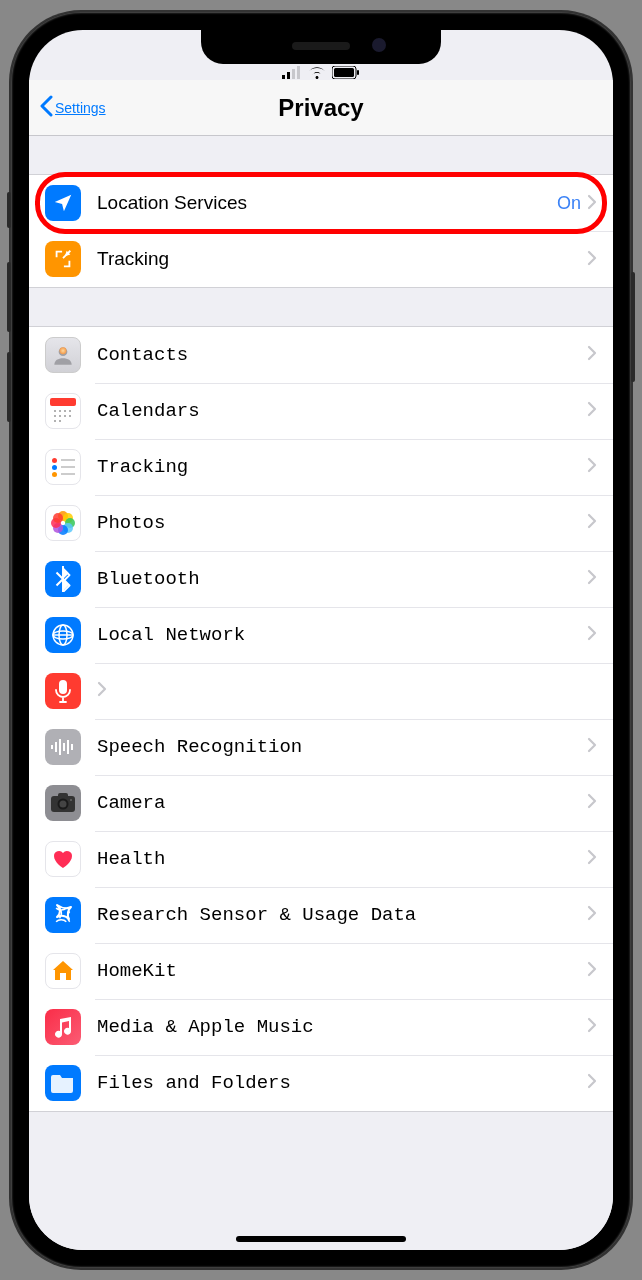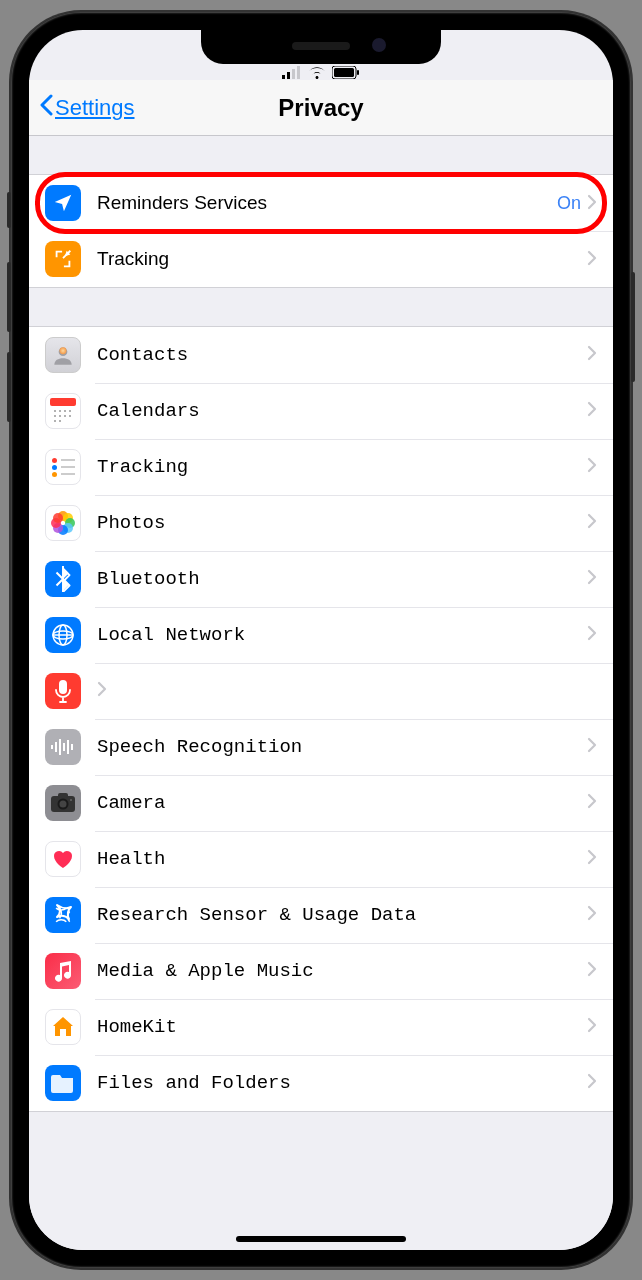--- a/index.html
+++ b/index.html
@@ -90,21 +90,21 @@
       align-items: center;
       justify-content: center;
       z-index: 40;
     }
     .back-btn {
       position: absolute;
       left: 10px;
       display: flex;
       align-items: center;
       color: #007aff;
-      font-size: 22px;
+      font-size: 14px;
       gap: 2px;
     }
     .back-btn .label { text-decoration: underline; }
     .nav-title { font-size: 24px; font-weight: 600; }
     .content {
       position: absolute;
       top: 106px;
       bottom: 0;
       left: 0;
       right: 0;
@@ -247,21 +247,21 @@
     </div>
 
     <div class="content" id="content">
         <div class="section">
           <div class="row" style="position: relative;">
             <div class="icon ic-location">
               <svg width="22" height="22" viewBox="0 0 24 24">
                 <path d="M3 11l18-8-8 18-2-8-8-2z" fill="#fff"></path>
               </svg>
             </div>
-            <div class="label">Reminders Services</div>
+            <div class="label">Location Services</div>
             <div class="value">On</div>
             <div class="chevron"><svg width="10" height="16" viewBox="0 0 10 16">
                 <path d="M2 2l6 6-6 6" fill="none" stroke="#c7c7cc" stroke-width="2.2" stroke-linecap="round" stroke-linejoin="round"></path>
               </svg></div>
             <div class="highlight-ring" style="inset: -3px 6px;"></div>
           </div>
           <div class="row">
             <div class="icon ic-tracking">
               <svg width="22" height="22" viewBox="0 0 24 24">
                 <path d="M4 3h7v2H6v5H4V3zm16 18h-7v-2h5v-5h2v7z" fill="#fff"></path>
@@ -446,43 +446,43 @@
                 <path d="M6 2c4 4 4 8 0 12 4-2 8-2 12 2-2-4-2-8 2-12-4 2-8 2-14-2z" fill="none" stroke="#fff" stroke-width="2" stroke-linejoin="round"></path>
                 <path d="M4 4c3 3 9 3 12 0M4 20c3-3 9-3 12 0M8 16c3-3 3-9 0-12M20 8c-3 3-3 9 0 12" stroke="#fff" stroke-width="1.8" fill="none" transform="scale(0.85) translate(2,2)"></path>
               </svg>
             </div>
             <div class="label">Research Sensor &amp; Usage Data</div>
             <div class="chevron"><svg width="10" height="16" viewBox="0 0 10 16">
                 <path d="M2 2l6 6-6 6" fill="none" stroke="#c7c7cc" stroke-width="2.2" stroke-linecap="round" stroke-linejoin="round"></path>
               </svg></div>
           </div>
           <div class="row">
-            <div class="icon ic-media">
-              <svg width="20" height="22" viewBox="0 0 20 22">
-                <path d="M7 3l11-2v14a3.5 3.5 0 11-2-3V5L9 6.5V18a3.5 3.5 0 11-2-3V3z" fill="#fff"></path>
-              </svg>
-            </div>
-            <div class="label">Media &amp; Apple Music</div>
-            <div class="chevron"><svg width="10" height="16" viewBox="0 0 10 16">
-                <path d="M2 2l6 6-6 6" fill="none" stroke="#c7c7cc" stroke-width="2.2" stroke-linecap="round" stroke-linejoin="round"></path>
-              </svg></div>
-          </div>
-          <div class="row">
             <div class="icon ic-homekit">
               <svg width="26" height="26" viewBox="0 0 26 26">
                 <path d="M13 3l10 9h-2v10H5V12H3l10-9z" fill="#ff9500"></path>
                 <rect x="10" y="15" width="6" height="7" fill="#fff"></rect>
               </svg>
             </div>
             <div class="label">HomeKit</div>
             <div class="chevron"><svg width="10" height="16" viewBox="0 0 10 16">
                 <path d="M2 2l6 6-6 6" fill="none" stroke="#c7c7cc" stroke-width="2.2" stroke-linecap="round" stroke-linejoin="round"></path>
               </svg></div>
           </div>
           <div class="row">
+            <div class="icon ic-media">
+              <svg width="20" height="22" viewBox="0 0 20 22">
+                <path d="M7 3l11-2v14a3.5 3.5 0 11-2-3V5L9 6.5V18a3.5 3.5 0 11-2-3V3z" fill="#fff"></path>
+              </svg>
+            </div>
+            <div class="label">Media &amp; Apple Music</div>
+            <div class="chevron"><svg width="10" height="16" viewBox="0 0 10 16">
+                <path d="M2 2l6 6-6 6" fill="none" stroke="#c7c7cc" stroke-width="2.2" stroke-linecap="round" stroke-linejoin="round"></path>
+              </svg></div>
+          </div>
+          <div class="row">
             <div class="icon ic-files">
               <svg width="24" height="20" viewBox="0 0 24 20">
                 <path d="M2 2h7l2 3h11v13a2 2 0 01-2 2H2a2 2 0 01-2-2V4a2 2 0 012-2z" fill="#fff" opacity="0.9"></path>
               </svg>
             </div>
             <div class="label">Files and Folders</div>
             <div class="chevron"><svg width="10" height="16" viewBox="0 0 10 16">
                 <path d="M2 2l6 6-6 6" fill="none" stroke="#c7c7cc" stroke-width="2.2" stroke-linecap="round" stroke-linejoin="round"></path>
               </svg></div>
           </div>

